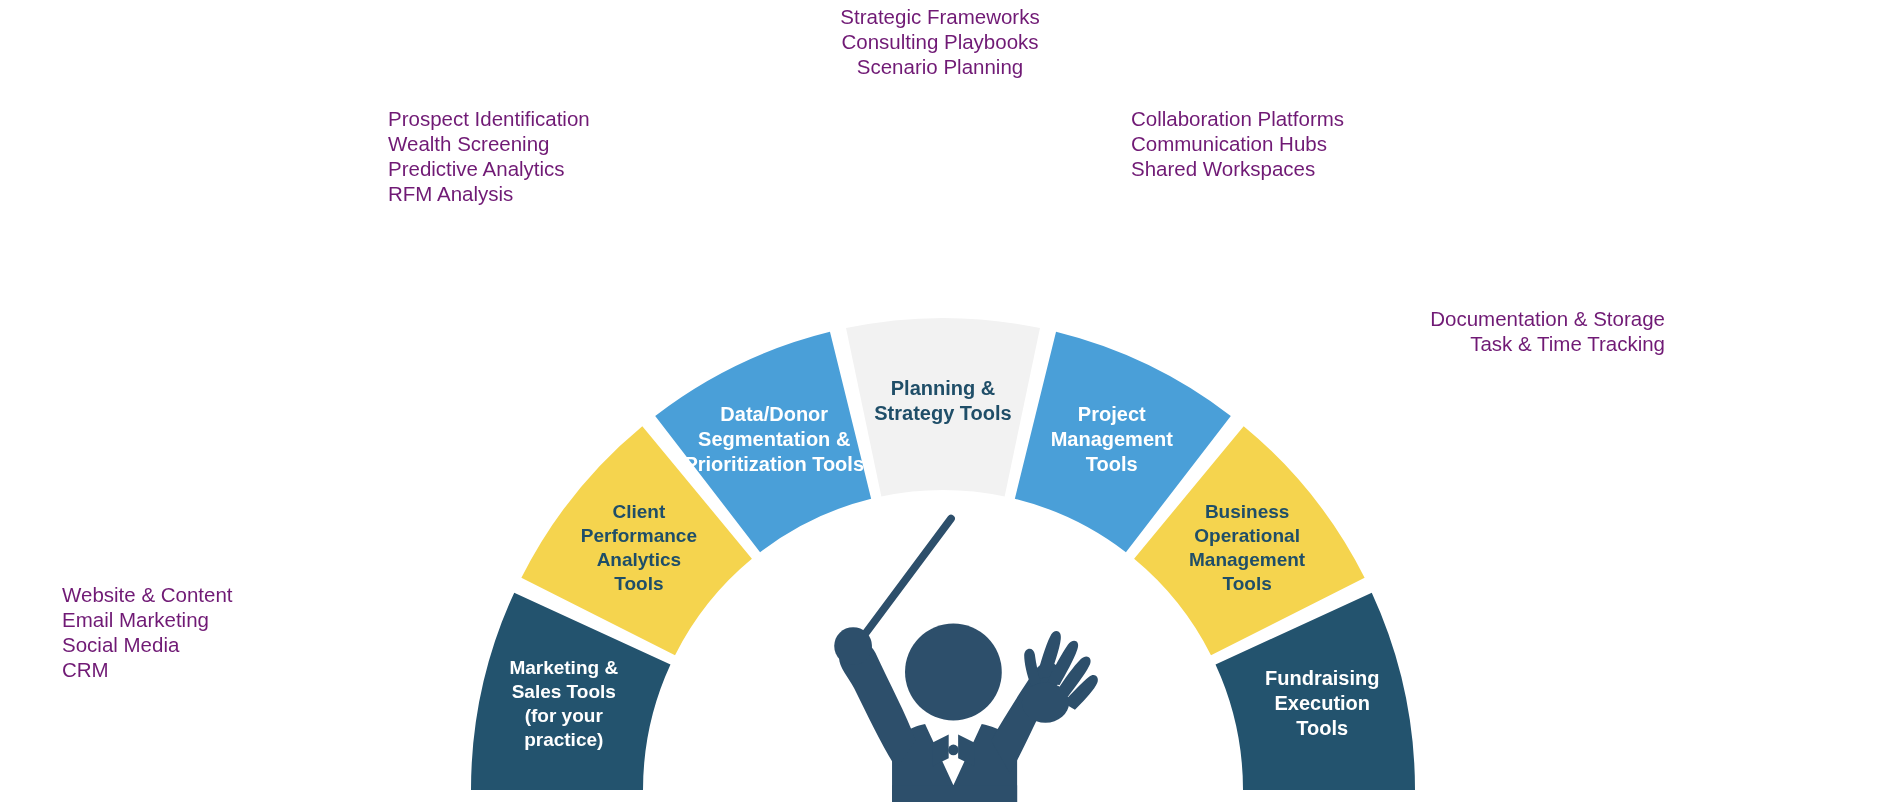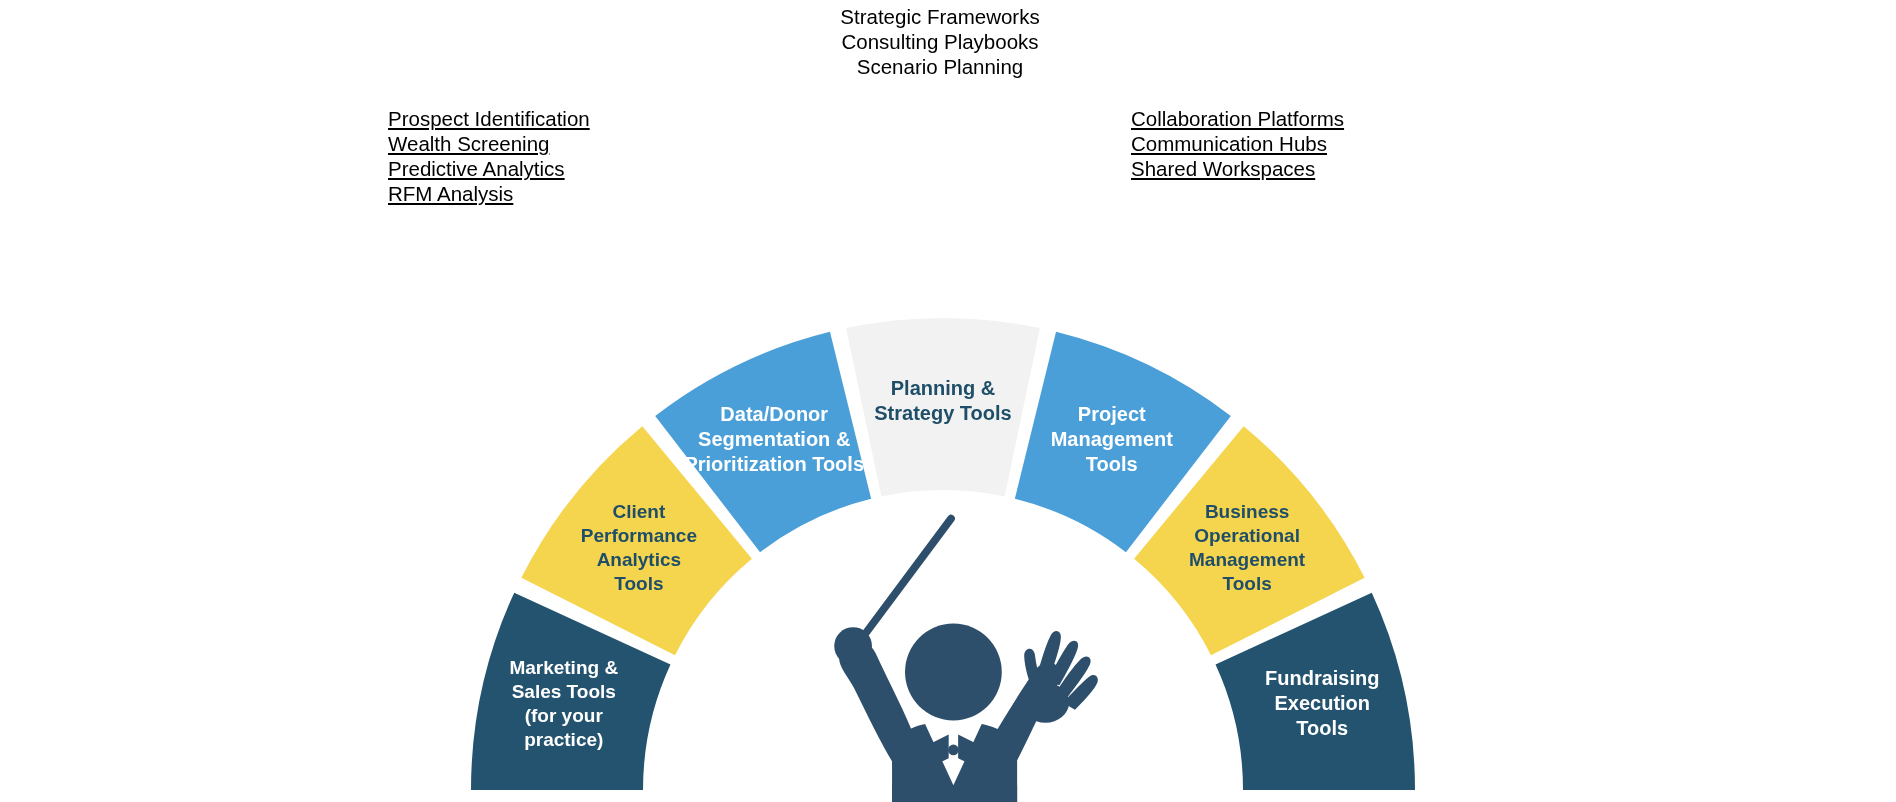--- a/index.html
+++ b/index.html
@@ -16,27 +16,27 @@
 
   .seg-label{
     font-weight:bold;
     text-anchor:middle;
     pointer-events:none;
   }
   .seg-label tspan{font-family:"Liberation Sans","DejaVu Sans",sans-serif;}
 
   .satellite{
     position:absolute;
-    color:#000000;
+    color:#701a75;
     font-size:20.5px;
     line-height:25px;
     white-space:pre;
     font-family:"Liberation Sans","DejaVu Sans",sans-serif;
   }
-  .sat-left{text-align:left;text-decoration:underline;}
+  .sat-left{text-align:left;}
   .sat-right{text-align:right;}
   .sat-center{text-align:center;}
 </style>
 </head>
 <body>
 
 <div id="stage">
 
   <svg id="arc" viewBox="0 0 1896 802">
     <g id="arc-segments">
@@ -92,16 +92,22 @@
   <div class="satellite sat-left" style="left:388px;top:106px;width:330px;">Prospect Identification
 Wealth Screening
 Predictive Analytics
 RFM Analysis</div>
 
   <div class="satellite sat-left" style="left:1131px;top:106px;width:340px;">Collaboration Platforms
 Communication Hubs
 Shared Workspaces</div>
 
 
+  <div class="satellite sat-right" style="left:1320px;top:306px;width:345px;">Documentation &amp; Storage
+Task &amp; Time Tracking</div>
 
+  <div class="satellite sat-left" style="left:62px;top:582px;width:300px;">Website &amp; Content
+Email Marketing
+Social Media
+CRM</div>
 
 
 </div>
 
 </body></html>

